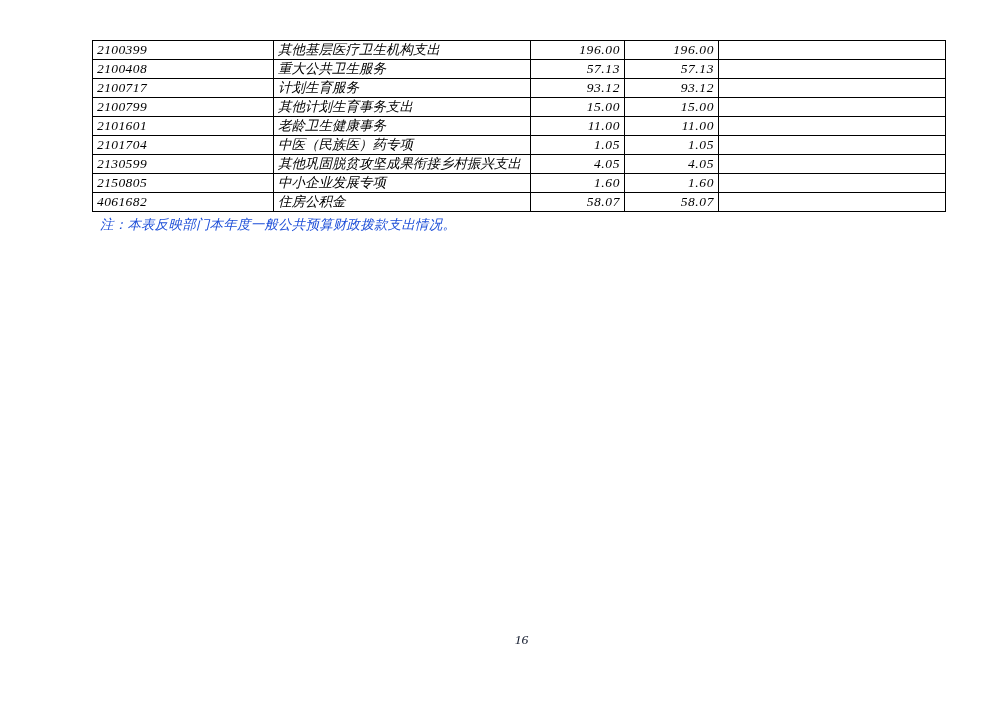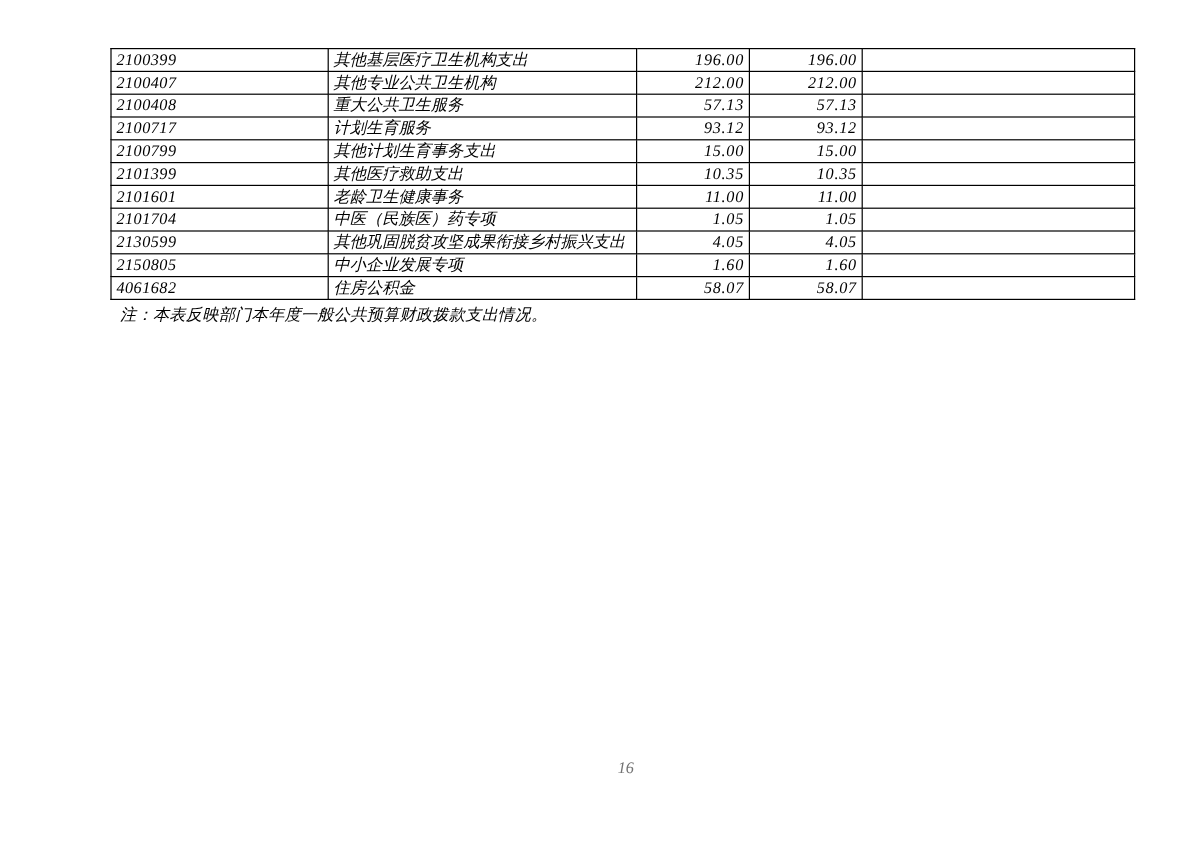--- a/index.html
+++ b/index.html
@@ -49,54 +49,47 @@
   .num {
     letter-spacing: 0.6px;
   }
   .code {
     letter-spacing: 0.4px;
   }
   .note {
     margin-top: 4px;
     font-size: 13.5px;
     line-height: 18px;
-    color: #000000;
+    color: #1d4ed8;
     padding-left: 8px;
     letter-spacing: 0.2px;
   }
   .page-number {
     position: absolute;
     left: 0;
     right: 0;
     top: 632px;
     text-align: center;
     font-size: 13.5px;
-    color: #737373;
+    color: #0f172a;
     margin-left: 43px;
   }
 </style>
 </head>
 <body>
 
 <div class="page">
   <div class="sheet">
     <table class="budget">
       <tbody>
           <tr>
             <td class="col-code code">2100399</td>
             <td class="col-name">其他基层医疗卫生机构支出</td>
             <td class="col-total num">196.00</td>
             <td class="col-basic num">196.00</td>
-            <td class="col-proj num"></td>
-          </tr>
-          <tr>
-            <td class="col-code code">2100407</td>
-            <td class="col-name">其他专业公共卫生机构</td>
-            <td class="col-total num">212.00</td>
-            <td class="col-basic num">212.00</td>
             <td class="col-proj num"></td>
           </tr>
           <tr>
             <td class="col-code code">2100408</td>
             <td class="col-name">重大公共卫生服务</td>
             <td class="col-total num">57.13</td>
             <td class="col-basic num">57.13</td>
             <td class="col-proj num"></td>
           </tr>
           <tr>
@@ -104,27 +97,20 @@
             <td class="col-name">计划生育服务</td>
             <td class="col-total num">93.12</td>
             <td class="col-basic num">93.12</td>
             <td class="col-proj num"></td>
           </tr>
           <tr>
             <td class="col-code code">2100799</td>
             <td class="col-name">其他计划生育事务支出</td>
             <td class="col-total num">15.00</td>
             <td class="col-basic num">15.00</td>
-            <td class="col-proj num"></td>
-          </tr>
-          <tr>
-            <td class="col-code code">2101399</td>
-            <td class="col-name">其他医疗救助支出</td>
-            <td class="col-total num">10.35</td>
-            <td class="col-basic num">10.35</td>
             <td class="col-proj num"></td>
           </tr>
           <tr>
             <td class="col-code code">2101601</td>
             <td class="col-name">老龄卫生健康事务</td>
             <td class="col-total num">11.00</td>
             <td class="col-basic num">11.00</td>
             <td class="col-proj num"></td>
           </tr>
           <tr>

